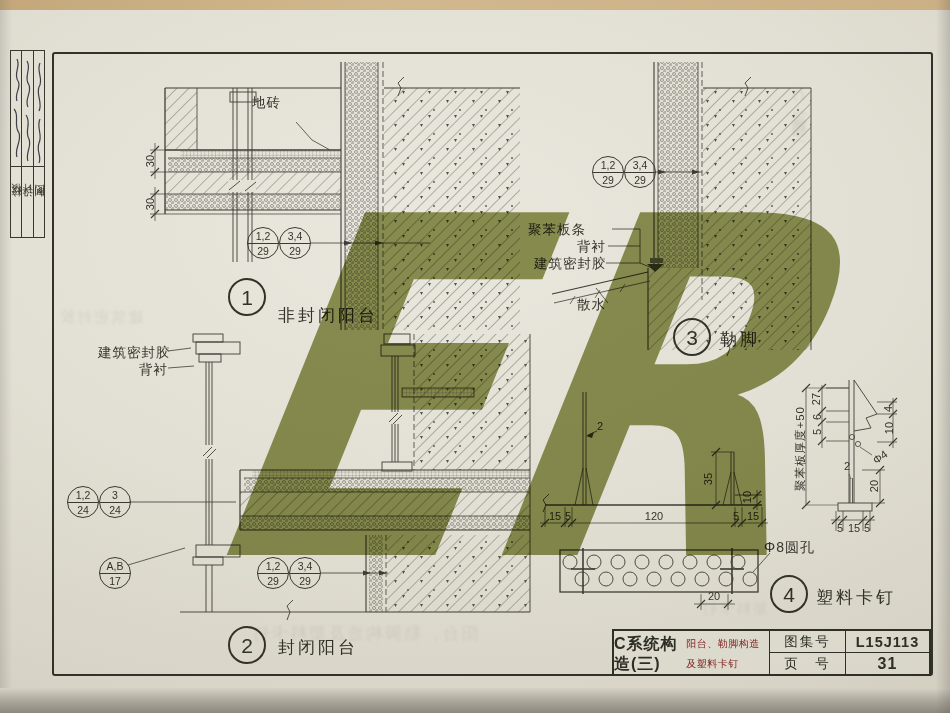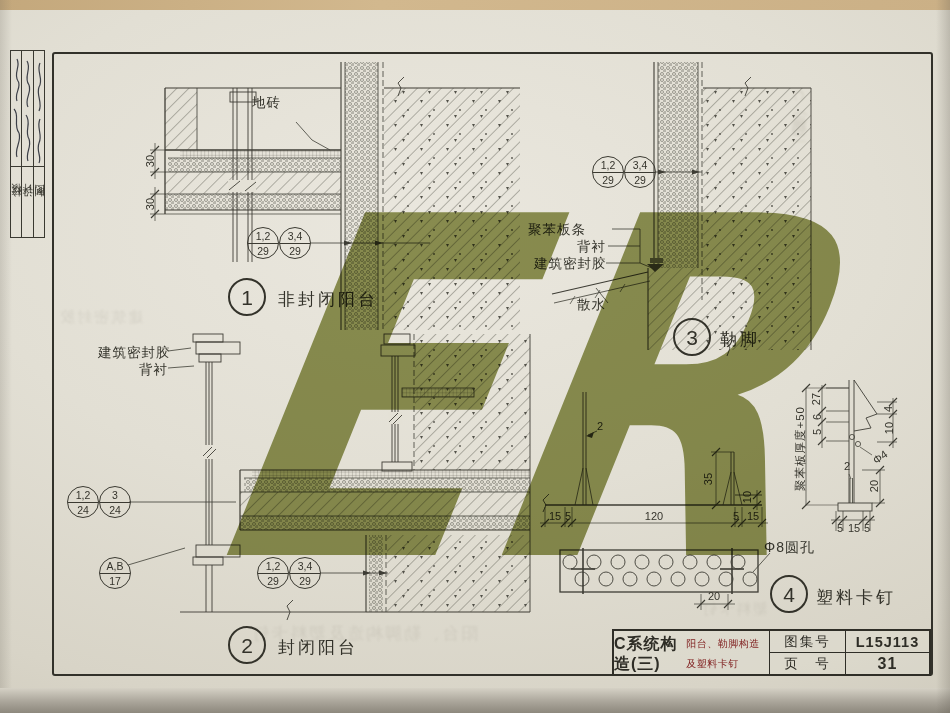--- a/index.html
+++ b/index.html
@@ -382,21 +382,21 @@
     <span class="bt">1,2</span>
     <span class="bb">29</span>
   </div>
   <div class="bubble" style="left:279px;top:227px;">
     <span class="bt">3,4</span>
     <span class="bb">29</span>
   </div>
   <div class="numcircle" style="left:228px;top:278px;">
     <span>1</span>
   </div>
-  <div class="txt dtitle" style="left:278px;top:288px;">非封闭阳台</div>
+  <div class="txt dtitle" style="left:278px;top:304px;">非封闭阳台</div>
 
   <div class="bubble" style="left:592px;top:156px;">
     <span class="bt">1,2</span>
     <span class="bb">29</span>
   </div>
   <div class="bubble" style="left:624px;top:156px;">
     <span class="bt">3,4</span>
     <span class="bb">29</span>
   </div>
   <div class="txt lblr" style="left:516px;top:221px;width:70px;">聚苯板条</div>

